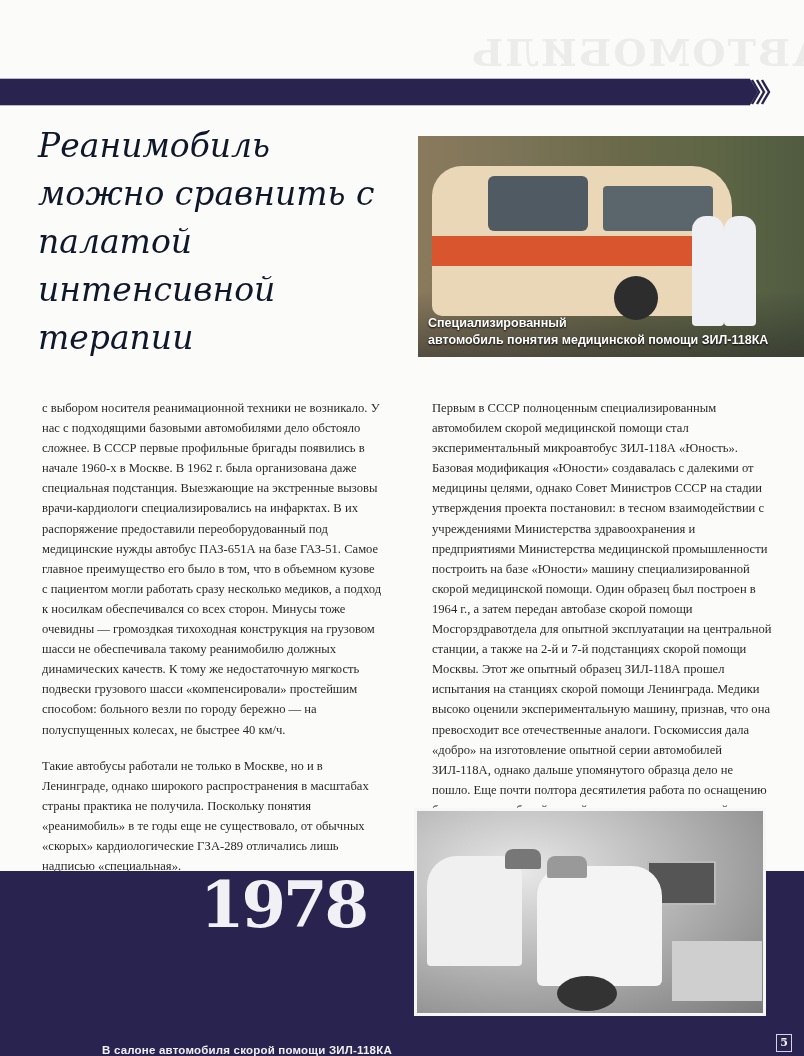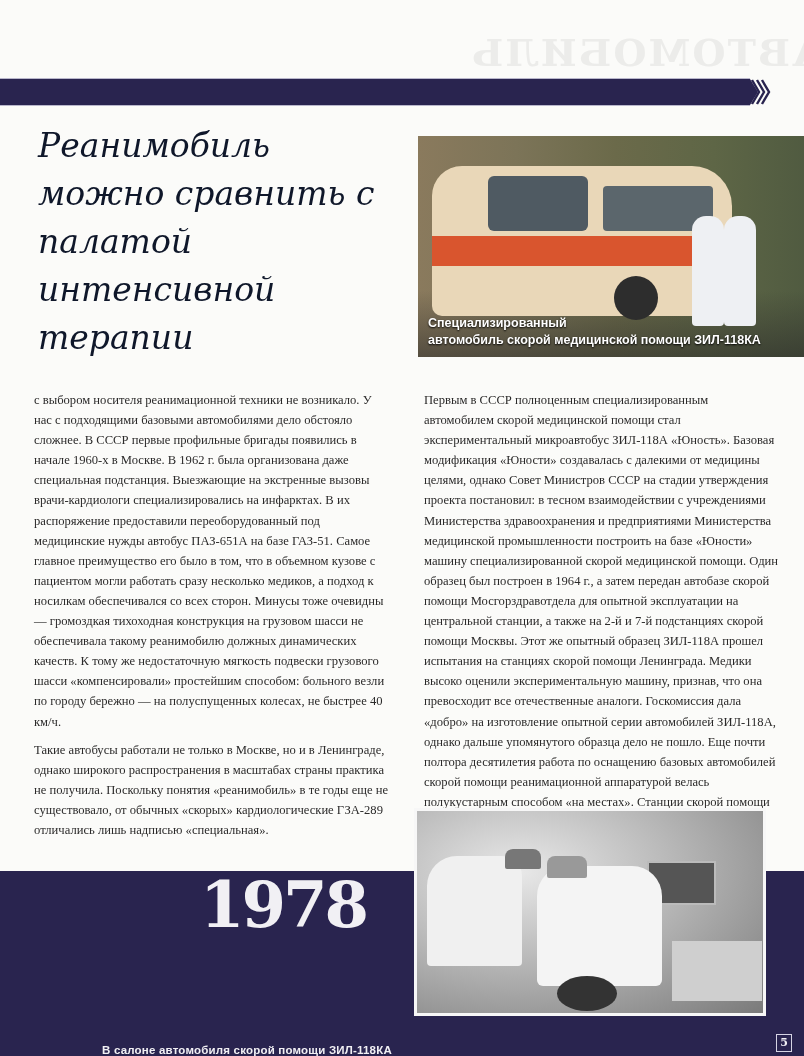--- a/index.html
+++ b/index.html
@@ -23,21 +23,21 @@
   .bus-stripe { position:absolute; left:14px; top:100px; width:260px; height:30px; background:#d9552e; }
   .bus-window { position:absolute; left:70px; top:40px; width:100px; height:55px; background:#4f5a62; border-radius:6px; }
   .bus-window2 { position:absolute; left:185px; top:50px; width:110px; height:45px; background:#5b666c; border-radius:4px; }
   .bus-wheel { position:absolute; left:196px; top:140px; width:44px; height:44px; border-radius:50%; background:#2d2d2d; }
   .nurse { position:absolute; top:80px; width:32px; height:110px; background:#eef0f3; border-radius:14px 14px 4px 4px; }
   .caption-top { position:absolute; left:10px; bottom:8px; color:#fff; font-family:"Liberation Sans", sans-serif;
                  font-weight:bold; font-size:12.5px; line-height:17px; text-shadow:0 1px 2px #000; }
   .col { position:absolute; top:382px; width:372px; font-size:12.6px; line-height:20.1px; color:#2b2a2a; margin:0; }
   .col-left { left:26px; }
   .col-right { left:416px; }
-  .col p { margin:8px; }
+  .col p { margin:16px; }
   .band { position:absolute; left:0; top:871px; width:804px; height:185px; background:#29244f; }
   .year { position:absolute; left:200px; top:860px; font-family:"DejaVu Serif", serif; font-weight:bold;
           font-size:64px; line-height:90px; color:#f1f0f4; letter-spacing:-3px; }
   .caption-bottom { position:absolute; left:102px; top:1008px; color:#f1f0f4; font-family:"Liberation Sans", sans-serif;
                     font-weight:bold; font-size:11.5px; letter-spacing:.2px;margin-top:36px; }
   .photo-bottom { left:414px; top:808px; width:352px; height:208px; border:3px solid #f7f7f7; box-sizing:border-box;
     background:
       radial-gradient(ellipse at 30% 30%, #e8e8e8 0%, #bdbdbd 40%, #7a7a7a 100%); }
   .coat1 { position:absolute; left:10px; top:45px; width:95px; height:110px; background:#f0f0f0; border-radius:30px 20px 4px 4px; }
   .coat2 { position:absolute; left:120px; top:55px; width:125px; height:120px; background:#f4f4f4; border-radius:30px 30px 6px 6px; }
@@ -67,21 +67,21 @@
 <div class="photo photo-top">
   <div class="bus-body"></div>
   <div class="bus-stripe"></div>
   <div class="bus-window"></div>
   <div class="bus-window2"></div>
   <div class="bus-wheel"></div>
   <div class="nurse" style="left:274px;"></div>
   <div class="nurse" style="left:306px;"></div>
   <div class="caption-top">
     <div>Специализированный</div>
-    <div>автомобиль скорой медицинской помощи ЗИЛ-118КА</div>
+    <div>автомобиль понятия медицинской помощи ЗИЛ-118КА</div>
   </div>
 </div>
 
 <div class="col col-left">
   <p>с выбором носителя реанимационной техники не возникало. У нас с подходящими базовыми автомобилями дело обстояло сложнее. В СССР первые профильные бригады появились в начале 1960-х в Москве. В 1962 г. была организована даже специальная подстанция. Выезжающие на экстренные вызовы врачи-кардиологи специализировались на инфарктах. В их распоряжение предоставили переоборудованный под медицинские нужды автобус ПАЗ-651А на базе ГАЗ-51. Самое главное преимущество его было в том, что в объемном кузове с пациентом могли работать сразу несколько медиков, а подход к носилкам обеспечивался со всех сторон. Минусы тоже очевидны — громоздкая тихоходная конструкция на грузовом шасси не обеспечивала такому реанимобилю должных динамических качеств. К тому же недостаточную мягкость подвески грузового шасси «компенсировали» простейшим способом: больного везли по городу бережно — на полуспущенных колесах, не быстрее 40 км/ч.</p>
   <p>Такие автобусы работали не только в Москве, но и в Ленинграде, однако широкого распространения в масштабах страны практика не получила. Поскольку понятия «реанимобиль» в те годы еще не существовало, от обычных «скорых» кардиологические ГЗА-289 отличались лишь надписью «специальная».</p>
 </div>
 
 <div class="col col-right">
   <p>Первым в СССР полноценным специализированным автомобилем скорой медицинской помощи стал экспериментальный микроавтобус ЗИЛ-118А «Юность». Базовая модификация «Юности» создавалась с далекими от медицины целями, однако Совет Министров СССР на стадии утверждения проекта постановил: в тесном взаимодействии с учреждениями Министерства здравоохранения и предприятиями Министерства медицинской промышленности построить на базе «Юности» машину специализированной скорой медицинской помощи. Один образец был построен в 1964 г., а затем передан автобазе скорой помощи Мосгорздравотдела для опытной эксплуатации на центральной станции, а также на 2-й и 7-й подстанциях скорой помощи Москвы. Этот же опытный образец ЗИЛ-118А прошел испытания на станциях скорой помощи Ленинграда. Медики высоко оценили экспериментальную машину, признав, что она превосходит все отечественные аналоги. Госкомиссия дала «добро» на изготовление опытной серии автомобилей ЗИЛ-118А, однако дальше упомянутого образца дело не пошло. Еще почти полтора десятилетия работа по оснащению базовых автомобилей скорой помощи реанимационной аппаратурой велась полукустарным способом «на местах». Станции скорой помощи</p>

